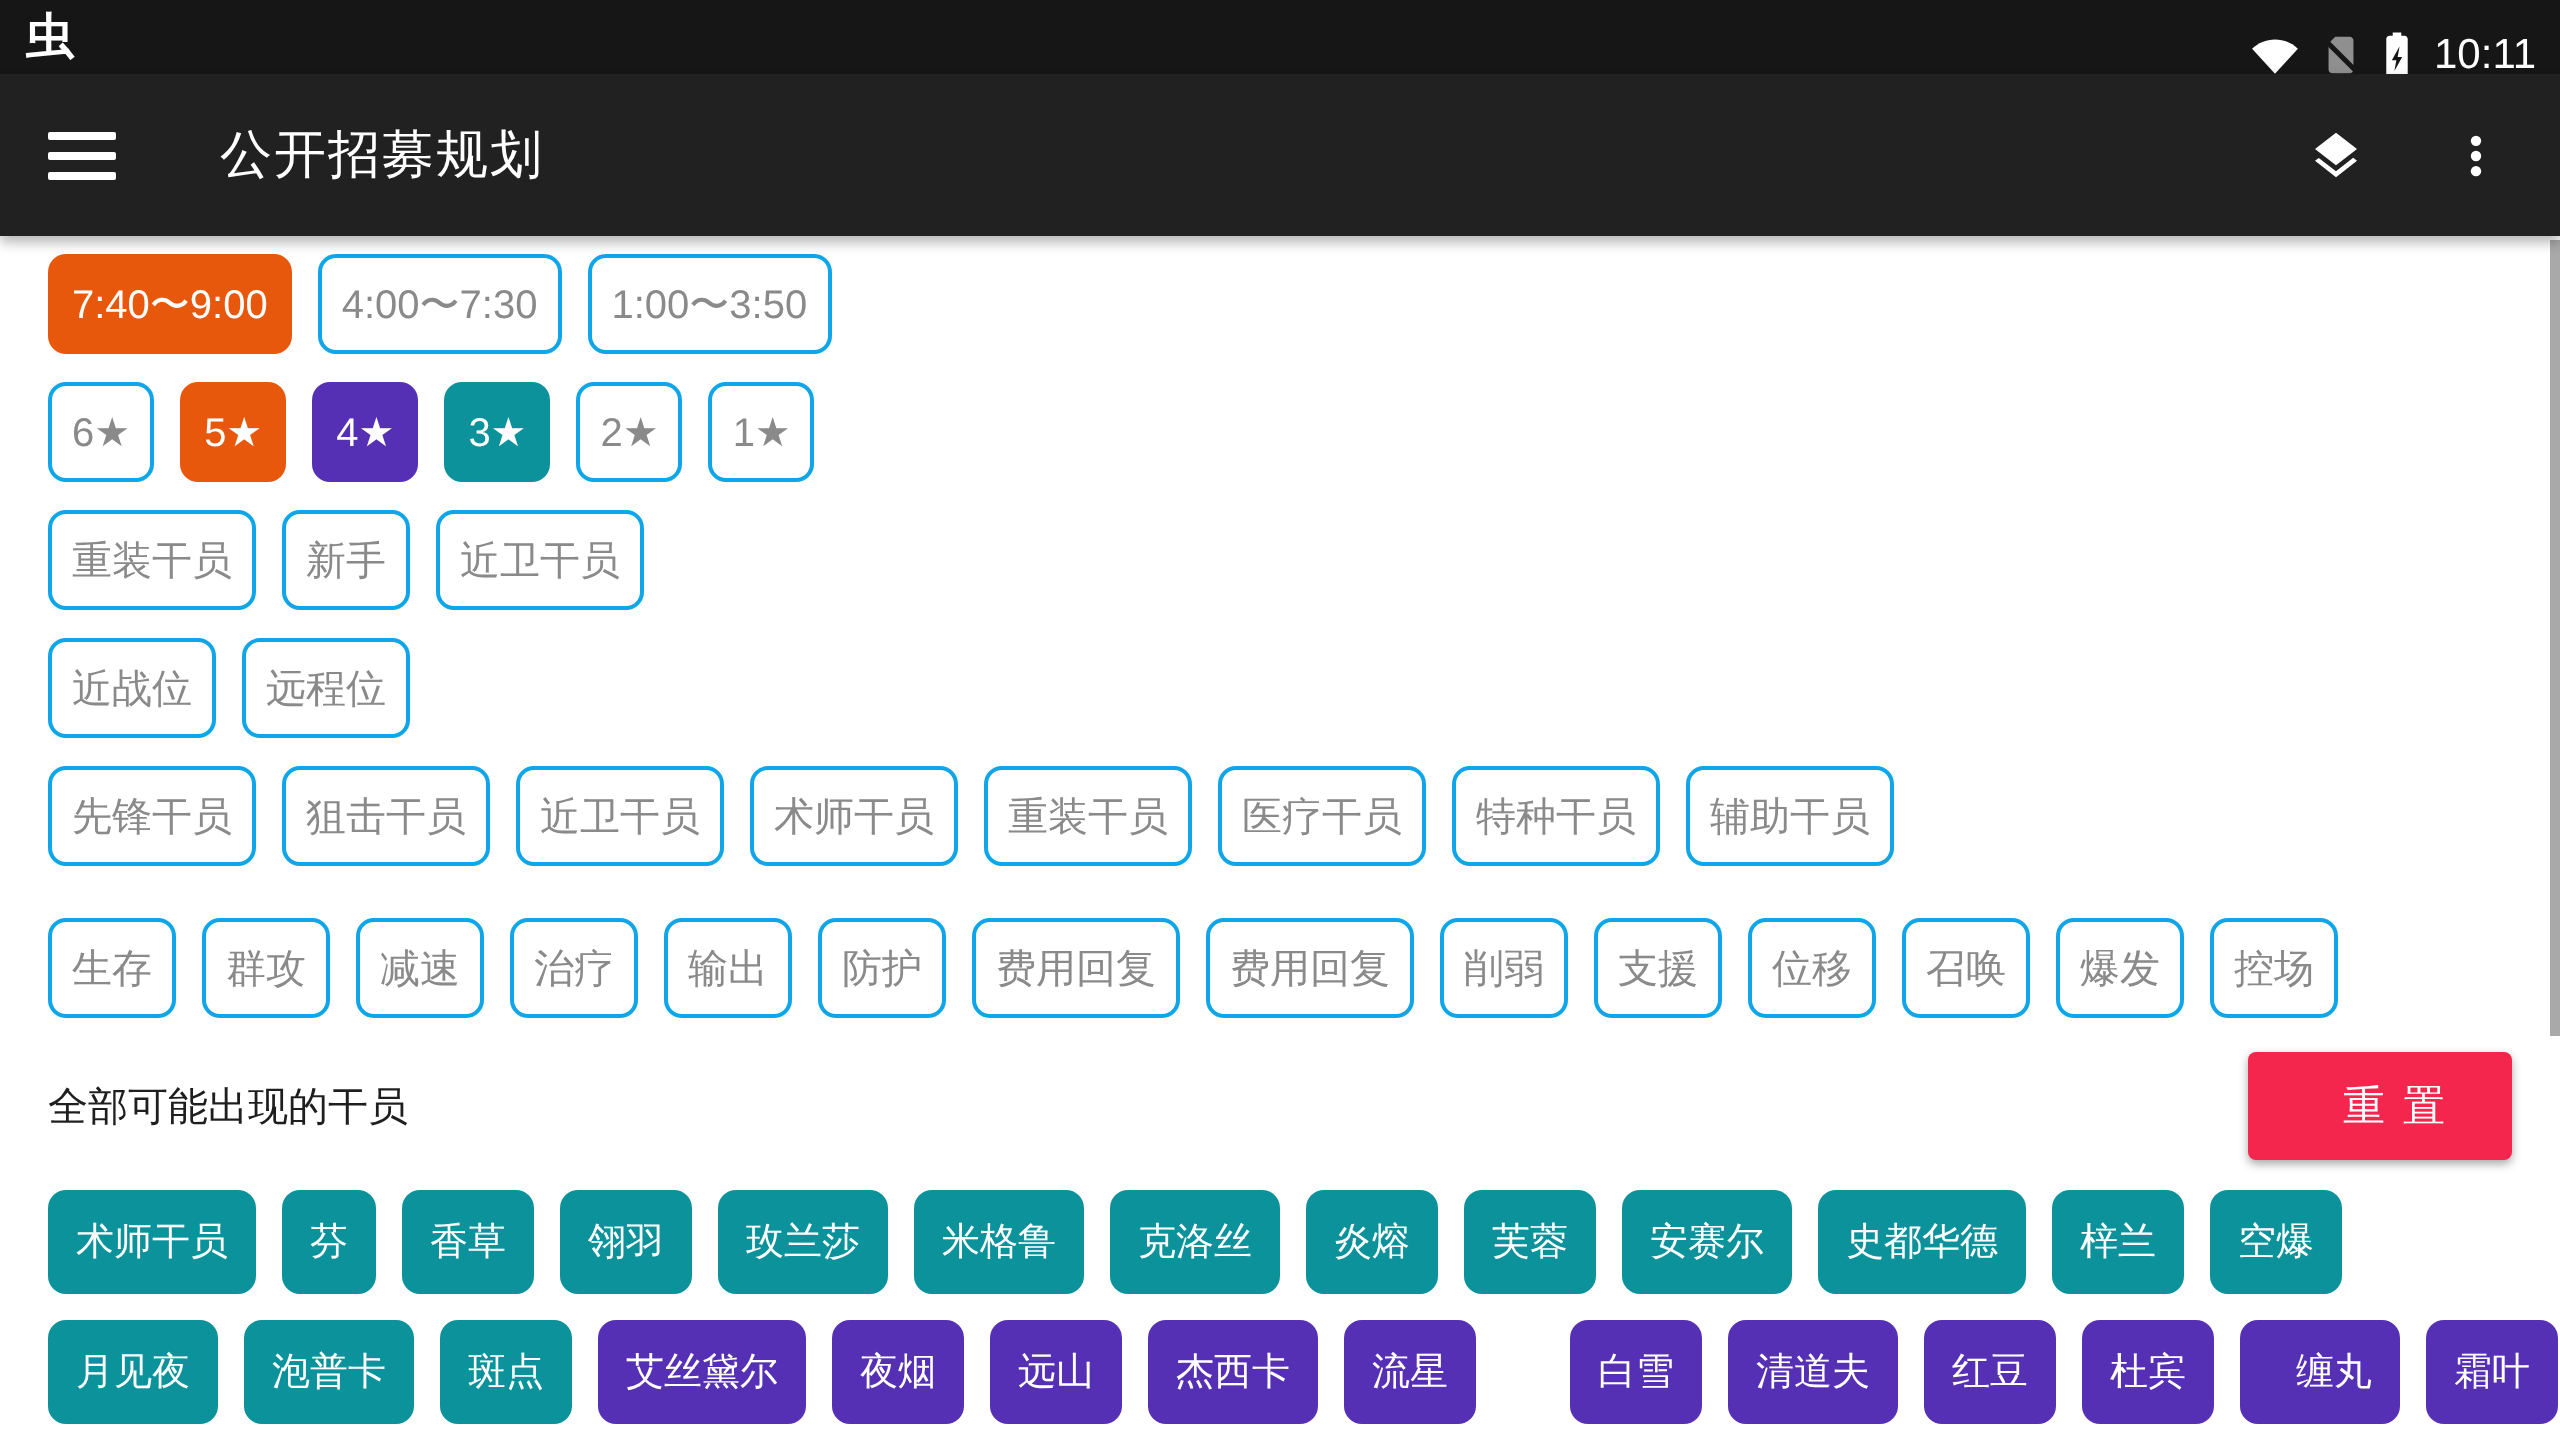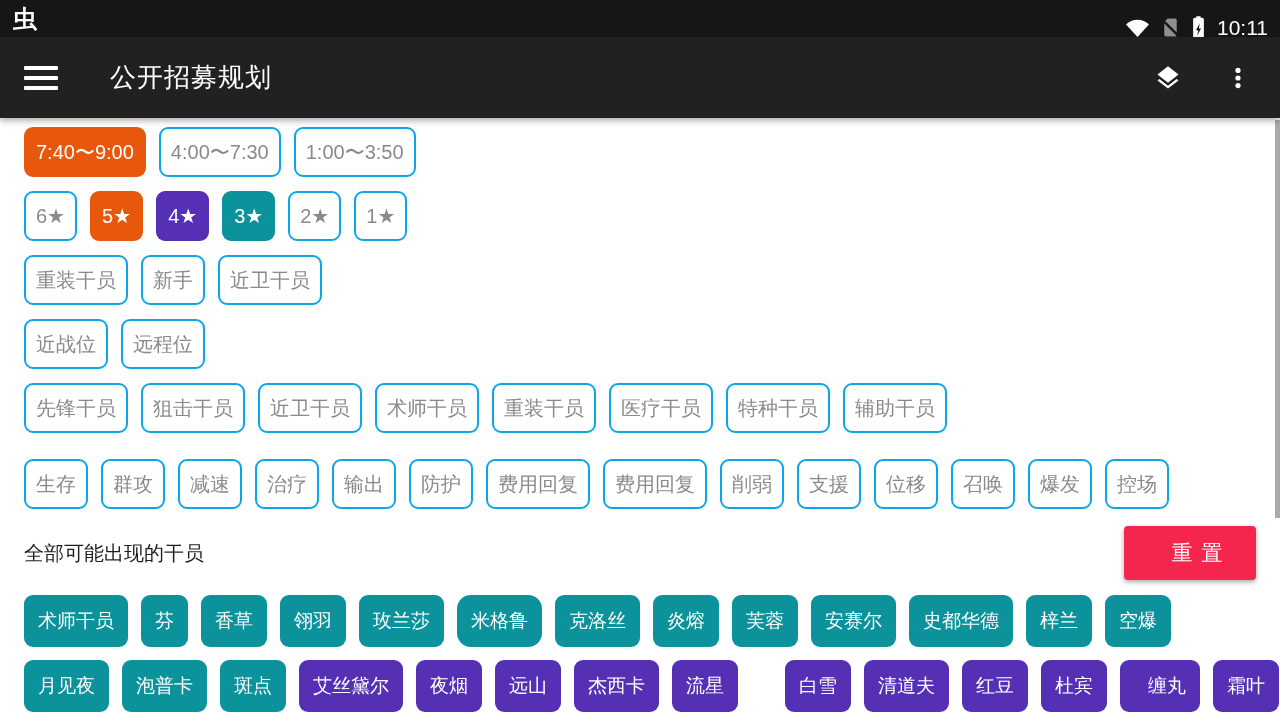--- a/index.html
+++ b/index.html
@@ -145,21 +145,21 @@
     <button class="reset-btn" id="reset-btn" style="background: rgb(244, 38, 77);">重置</button>
   </div>
 
   <div id="operators">
       <div class="op-row">
         <button class="op-chip" style="background: rgb(11, 146, 155);">术师干员</button>
         <button class="op-chip" style="background: rgb(11, 146, 155);">芬</button>
         <button class="op-chip" style="background: rgb(11, 146, 155);">香草</button>
         <button class="op-chip" style="background: rgb(11, 146, 155);">翎羽</button>
         <button class="op-chip" style="background: rgb(11, 146, 155);">玫兰莎</button>
-        <button class="op-chip" style="background: rgb(11, 146, 155); border-radius: 14px;">米格鲁</button>
+        <button class="op-chip" style="background: rgb(11, 146, 155);">米格鲁</button>
         <button class="op-chip" style="background: rgb(11, 146, 155);">克洛丝</button>
         <button class="op-chip" style="background: rgb(11, 146, 155);">炎熔</button>
         <button class="op-chip" style="background: rgb(11, 146, 155);">芙蓉</button>
         <button class="op-chip" style="background: rgb(11, 146, 155);">安赛尔</button>
         <button class="op-chip" style="background: rgb(11, 146, 155);">史都华德</button>
         <button class="op-chip" style="background: rgb(11, 146, 155);">梓兰</button>
         <button class="op-chip" style="background: rgb(11, 146, 155);">空爆</button>
       </div>
       <div class="op-row">
         <button class="op-chip" style="background: rgb(11, 146, 155);">月见夜</button>

